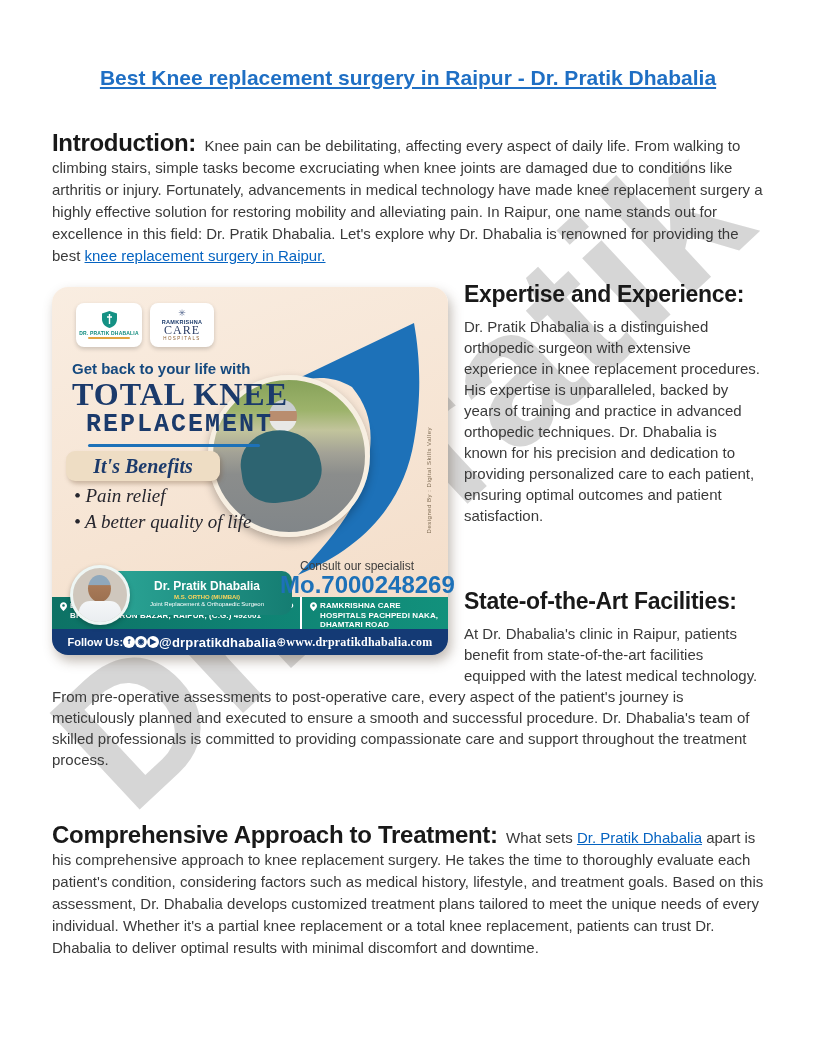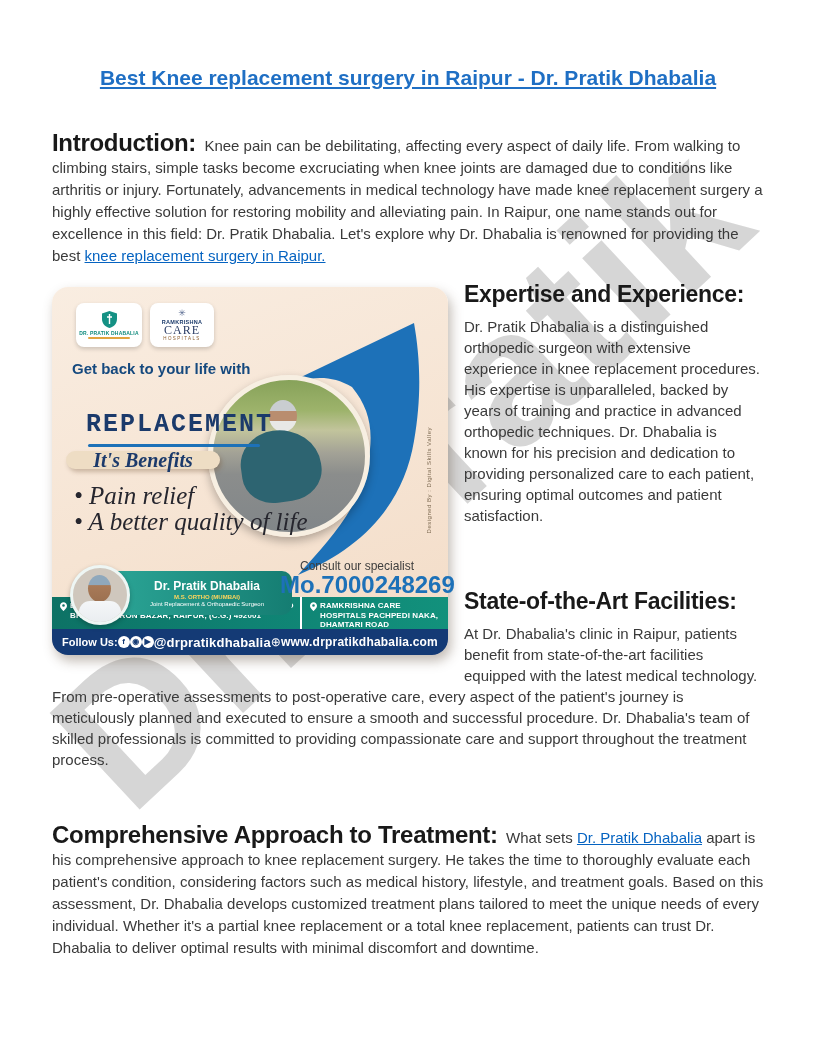--- a/index.html
+++ b/index.html
@@ -49,26 +49,26 @@
         #b98d6f 35%,#b98d6f 66%,#e8e8e6 67%);}
   .photo::after{content:"";position:absolute;left:28px;top:50px;width:80px;height:72px;
         background:#2d6471;border-radius:46% 54% 42% 40%;transform:rotate(-8deg);}
   .tagline{position:absolute;left:20px;top:73px;font-size:15px;font-weight:700;color:#15497e;z-index:3;}
   .t1{position:absolute;left:20px;top:89px;font-family:"Liberation Serif",serif;font-size:32px;
         font-weight:700;color:#1b3a6b;letter-spacing:1px;z-index:3;}
   .t2{position:absolute;left:34px;top:123px;font-family:Liberation Mono, monospace;font-size:25px;
         font-weight:700;color:#1b3a6b;letter-spacing:2px;z-index:3;}
   .t-underline{position:absolute;left:36px;top:157px;width:172px;height:3px;background:#1d71b8;
         border-radius:2px;z-index:3;}
-  .benefits-pill{position:absolute;left:14px;top:164px;width:154px;height:18px;background:#eeddc4;
+  .benefits-pill{position:absolute;left:14px;top:164px;width:154px;height:30px;background:#eeddc4;
         border-radius:9px;box-shadow:2px 3px 4px rgba(120,90,60,.35);z-index:3;
         font-family:"Liberation Serif",serif;font-style:italic;font-weight:700;font-size:20px;
         color:#1b3a6b;display:flex;align-items:center;justify-content:center;}
   .benefits{position:absolute;left:22px;top:196px;margin:0;padding:0;list-style:none;z-index:3;
-        font-family:"Liberation Serif",serif;font-style:italic;font-size:25px;color:#26262e;}
+        font-family:"Liberation Serif",serif;font-style:italic;font-size:19px;color:#26262e;}
   .benefits li{line-height:26px;white-space:nowrap;}
   .benefits li::before{content:"• ";}
   .doc-photo{position:absolute;left:18px;top:278px;width:54px;height:54px;border-radius:50%;
         border:3px solid #eef6f4;background:#cfc7bd;z-index:4;overflow:hidden;
         box-shadow:0 2px 5px rgba(0,0,0,.25);}
   .doc-photo::before{content:"";position:absolute;left:15px;top:7px;width:23px;height:27px;
         border-radius:50%;background:linear-gradient(180deg,#8fa8bc 0%,#8fa8bc 38%,
         #a87a58 39%,#9c7050 100%);}
   .doc-photo::after{content:"";position:absolute;left:6px;top:33px;width:42px;height:22px;
         background:linear-gradient(180deg,#f4f6f8,#e9edf0);border-radius:11px 11px 0 0;}
@@ -89,21 +89,21 @@
   .addr span{font-size:8px;font-weight:700;color:#fff;line-height:9.5px;letter-spacing:.1px;}
   .pin{flex:none;margin-top:1px;}
   .follow-band{position:absolute;left:0;top:342px;width:100%;height:26px;background:#143a75;
         border-radius:0 0 16px 16px;display:flex;align-items:center;justify-content:center;
         z-index:2;color:#fff;}
   .follow-label{font-size:11px;font-weight:700;}
   .soc{width:12px;height:12px;border-radius:50%;background:#fff;color:#143a75;font-size:8px;
         font-weight:700;display:inline-flex;align-items:center;justify-content:center;line-height:12px;}
   .handle{font-size:13px;font-weight:700;letter-spacing:.2px;}
   .globe{font-size:12px;line-height:12px;}
-  .site{font-size:12px;font-weight:700;letter-spacing:.2px;}
+  .site{font-size:12px;font-weight:700;letter-spacing:.2px;font-family:Liberation Serif, serif;}
   .designed{position:absolute;right:16px;top:140px;writing-mode:vertical-rl;
         transform:rotate(180deg);font-size:6px;color:#7d6a52;z-index:3;letter-spacing:.5px;}
 </style>
 </head>
 <body>
 
 <div class="page">
 
   <div class="watermark">Dr. Pratik</div>
 
@@ -133,20 +133,21 @@
       </div>
 
       <svg class="swoosh" viewBox="0 0 150 254">
         <path d="M2,66 L140,0 C146,34 148,72 140,118 C130,178 92,224 24,252
                  C58,214 86,184 94,140 C100,108 96,86 78,64 C52,48 26,56 2,66 Z" fill="#1d71b8"></path>
       </svg>
 
       <div class="photo"></div>
 
       <div class="tagline">Get back to your life with</div>
+      <div class="t1">TOTAL KNEE</div>
       <div class="t2">REPLACEMENT</div>
       <div class="t-underline"></div>
 
       <div class="benefits-pill">It's Benefits</div>
       <ul class="benefits">
         <li>Pain relief</li>
         <li>A better quality of life</li>
       </ul>
 
       <div class="doc-photo"></div>

